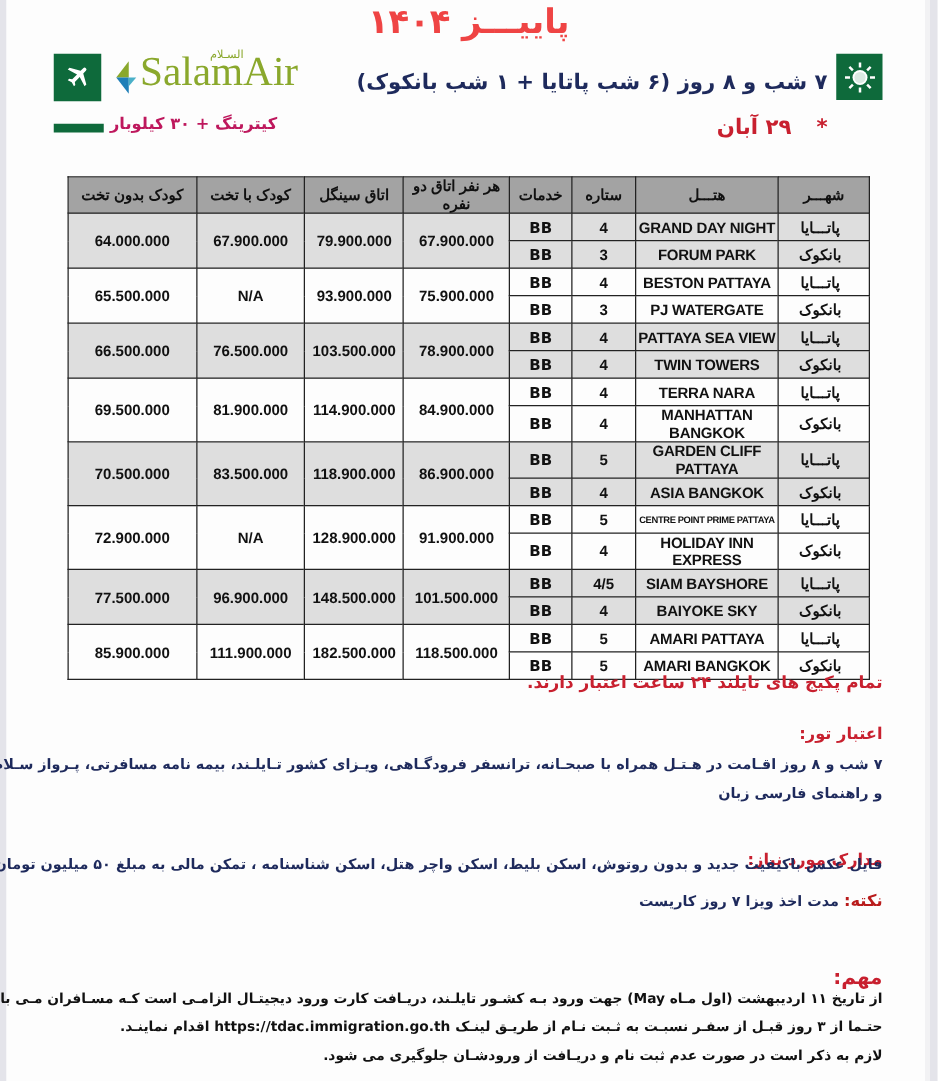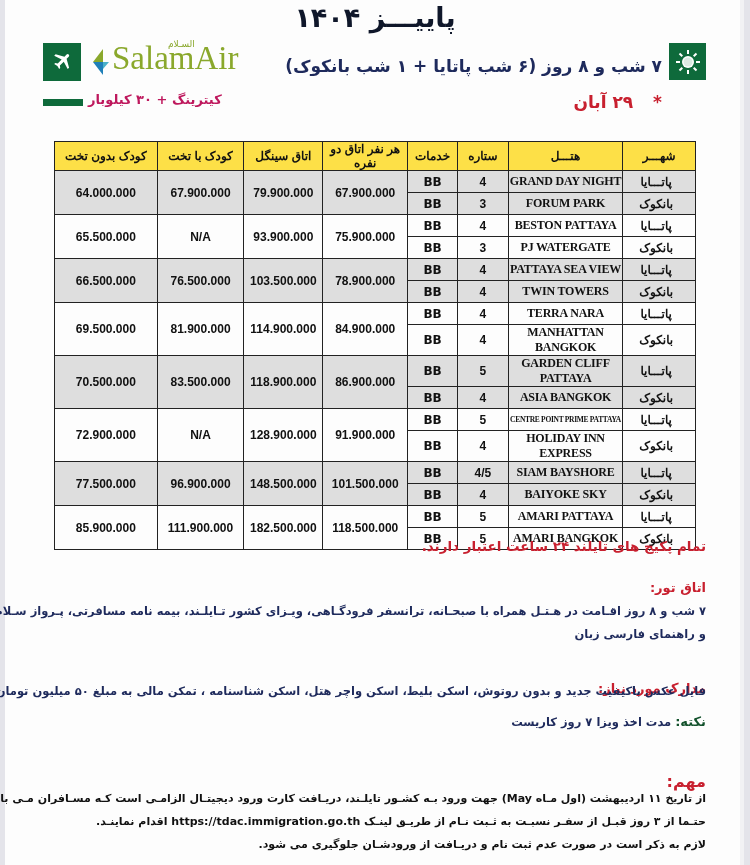--- a/index.html
+++ b/index.html
@@ -9,21 +9,21 @@
     font-family: "DejaVu Sans", sans-serif;
     position: relative;
     direction: ltr;
   }
   .edge-left { position: absolute; left: 0; top: 0; width: 5px; height: 865px; background: #e4e4ea; }
   .edge-right { position: absolute; right: 0; top: 0; width: 6px; height: 865px; background: #e4e4ea; }
   .edge-right2 { position: absolute; right: 6px; top: 0; width: 4px; height: 865px; background: #f2f2f4; }
 
   .title {
     position: absolute; top: 2px; left: 0; width: 750px; text-align: center;
-    color: #0f172a; font-weight: bold; font-size: 27px; direction: rtl;
+    color: #ef4444; font-weight: bold; font-size: 27px; direction: rtl;
   }
 
   
   .logo-box {
     position: absolute; left: 43px; top: 43px; width: 38px; height: 38px;
     background: #0e6a3b; display: flex; align-items: center; justify-content: center;
   }
   .logo-arrow { position: absolute; left: 89px; top: 47px; width: 24px; height: 30px; }
   .logo-text {
     position: absolute; left: 112px; top: 40px; font-size: 33px; color: #8aa82c;
@@ -54,33 +54,33 @@
 
   
   table.prices {
     position: absolute; left: 54px; top: 141px; width: 642px;
     border-collapse: collapse; direction: rtl;
     font-family: "Liberation Sans", sans-serif;
   }
   table.prices td, table.prices th {
     border: 1px solid #222; text-align: center; padding: 0; color: #111;
   }
-  table.prices th { height: 27px; font-size: 12px; font-weight: bold; background: #fde047; }
+  table.prices th { height: 27px; font-size: 12px; font-weight: bold; background: #a3a3a3; }
   table.prices td { height: 21px; font-size: 12px; font-weight: bold; }
   .col-city { width: 72px; }
   .col-hotel { width: 114px; }
   .col-star { width: 50px; margin-top: 32px; }
   .col-serv { width: 49px; }
   .col-p { width: 84px; margin-top: 45px; }
   .col-single { width: 78px; }
   .col-child { width: 86px; }
   .col-nobed { width: 102px; }
   tr.g td { background: #dedede; }
   td.city { font-size: 11px; text-align: center; padding-right: 6px !important; direction: rtl; }
-  td.hotel { font-size: 9.5px; font-family: Liberation Serif, serif; letter-spacing: -0.2px; }
+  td.hotel { font-size: 9.5px; font-family: Liberation Sans, sans-serif; letter-spacing: -0.2px; }
   td.hotel.small { font-size: 7.5px; letter-spacing: -0.3px; }
   td.star { font-size: 13px; }
   td.serv { font-size: 13px; font-family: "DejaVu Sans", sans-serif; }
   td.price { font-size: 13.5px; font-family: "Liberation Sans", sans-serif; }
 
   .note-red {
     position: absolute; right: 44px; top: 538px; font-size: 13.5px; font-weight: bold;
     color: #c8202f; direction: rtl; white-space: nowrap;
   }
   .h-red {
@@ -90,21 +90,21 @@
     position: absolute; right: 44px; font-size: 11.5px; font-weight: bold; color: #1e2a5c;
     direction: rtl; white-space: nowrap;
   }
   .body-black {
     position: absolute; right: 44px; font-size: 11px; font-weight: bold; color: #111;
     direction: rtl; white-space: nowrap;
   }
   .imp-h {
     position: absolute; right: 44px; top: 772px; font-size: 16px; font-weight: bold; color: #c8202f; direction: rtl;
   }
-  .nokte-label { color: #14532d; font-size: 13px; }
+  .nokte-label { color: #b91c1c; font-size: 13px; }
 </style>
 </head>
 <body>
 
 <div class="edge-left"></div>
 <div class="edge-right2"></div>
 <div class="edge-right"></div>
 
 <div class="title">پاییـــز ۱۴۰۴</div>
 
@@ -288,21 +288,21 @@
         <td class="city">بانکوک</td>
         <td class="hotel">AMARI BANGKOK</td>
         <td class="star">5</td>
         <td class="serv">BB</td>
       </tr>
     </tbody>
 </table>
 
 <div class="note-red">تمام پکیج های تایلند ۲۴ ساعت اعتبار دارند.</div>
 
-<div class="h-red" style="top:580px;">اتاق تور:</div>
+<div class="h-red" style="top:580px;">اعتبار تور:</div>
 <div class="body-navy" style="top:604px;">۷ شب و ۸ روز اقـامت در هـتـل همراه با صبحـانه، ترانسفر فرودگـاهی، ویـزای کشور تـایلـند، بیمه نامه مسافرتی، پـرواز سـلام ایـر</div>
 <div class="body-navy" style="top:627px;">و راهنمای فارسی زبان</div>
 
 <div class="h-red" style="top:661px;margin-top:20px;">مدارک مورد نیاز:</div>
 <div class="body-navy" style="top:684px;">فایل عکس باکیفیت جدید و بدون روتوش، اسکن بلیط، اسکن واچر هتل، اسکن شناسنامه ، تمکن مالی به مبلغ ۵۰ میلیون تومان برای هر نفر</div>
 
 <div class="body-navy" style="top:714px;">
   <span class="nokte-label">نکته:</span>
   <span>مدت اخذ ویزا ۷ روز کاریست</span>
 </div>

